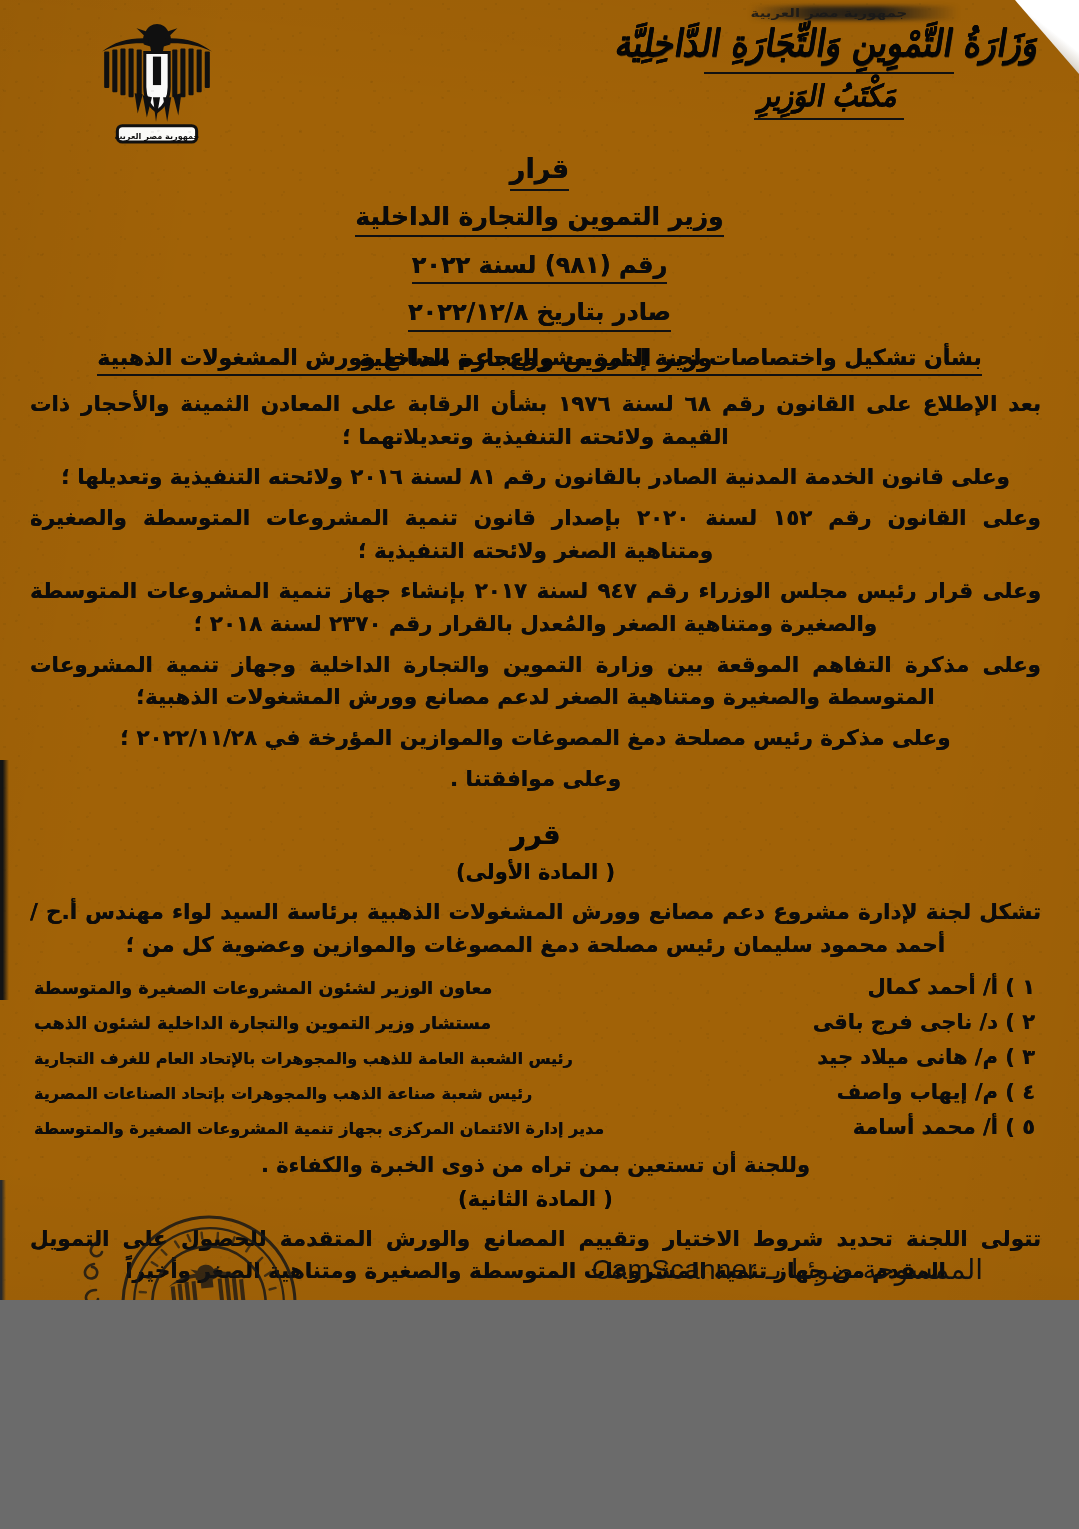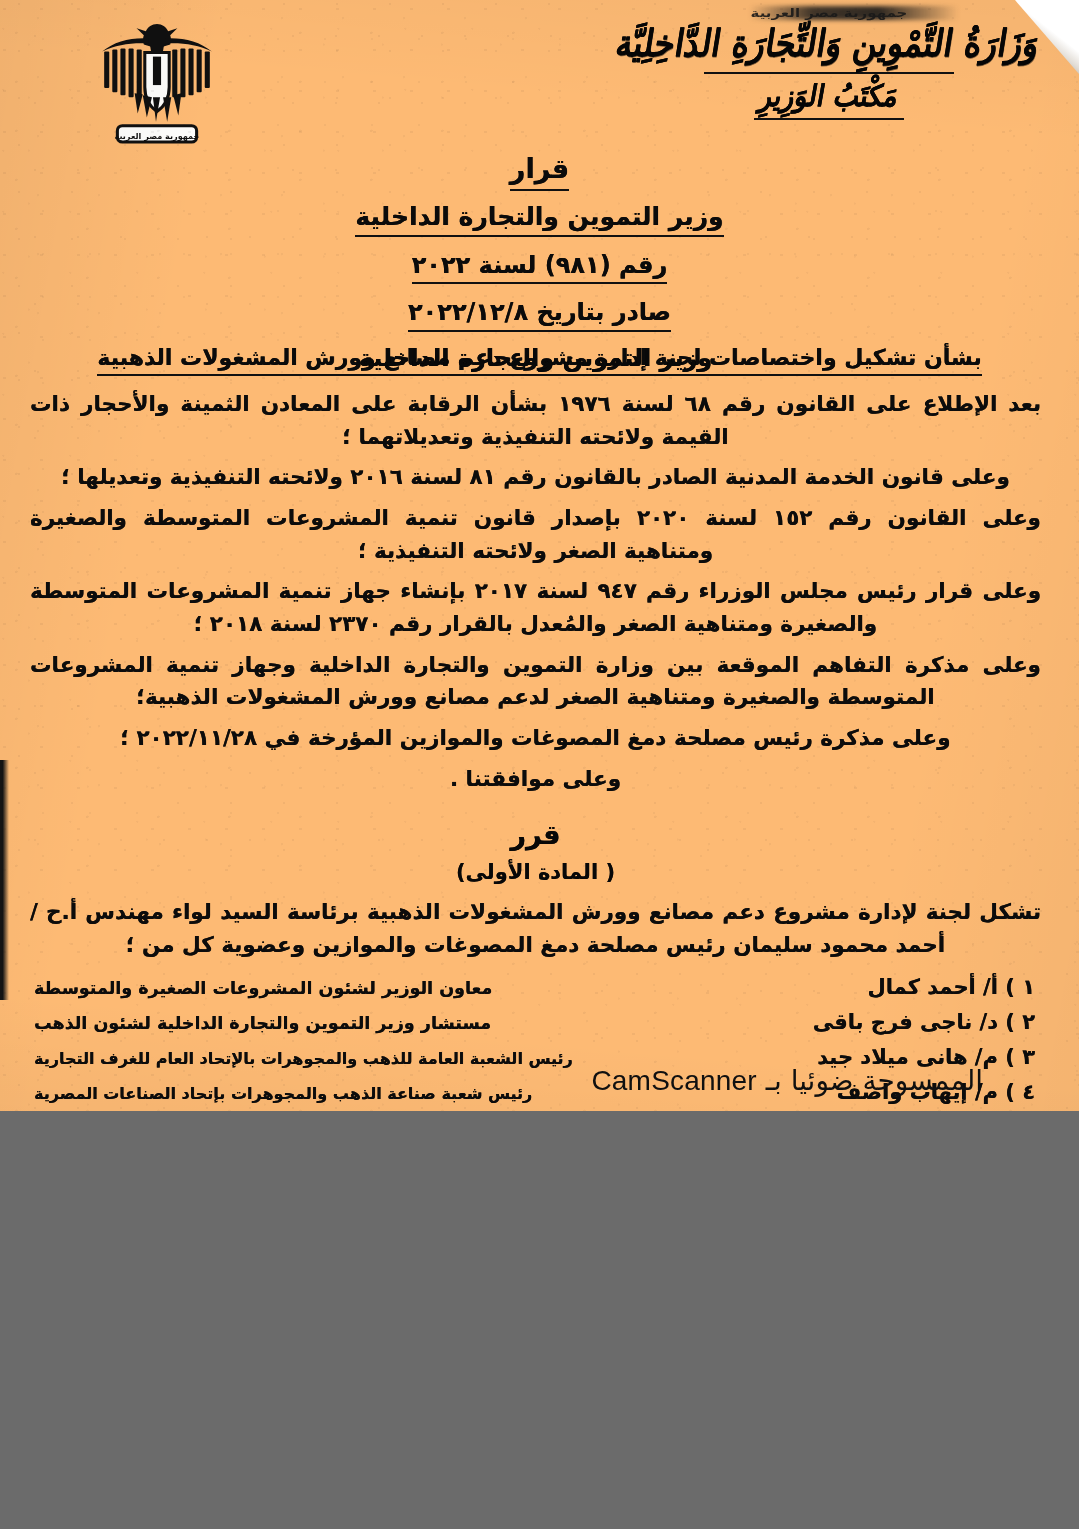--- a/index.html
+++ b/index.html
@@ -4,23 +4,23 @@
 <title>Ministerial Decree 981/2022 — Scanned Document</title>
 <style>
   html, body {
     margin: 0;
     padding: 0;
     background: #6b6b6b;
   }
   .page {
     position: relative;
     width: 1079px;
-    height: 1111px;
+    height: 1300px;
     margin: 0 auto;
-    background: #fdba74;
+    background: #a16207;
     overflow: hidden;
     font-family: "DejaVu Sans", "Liberation Sans", sans-serif;
     color: #0a0a0a;
     direction: rtl;
   }
 
   
   .scan-noise {
     position: absolute;
     inset: 0;

